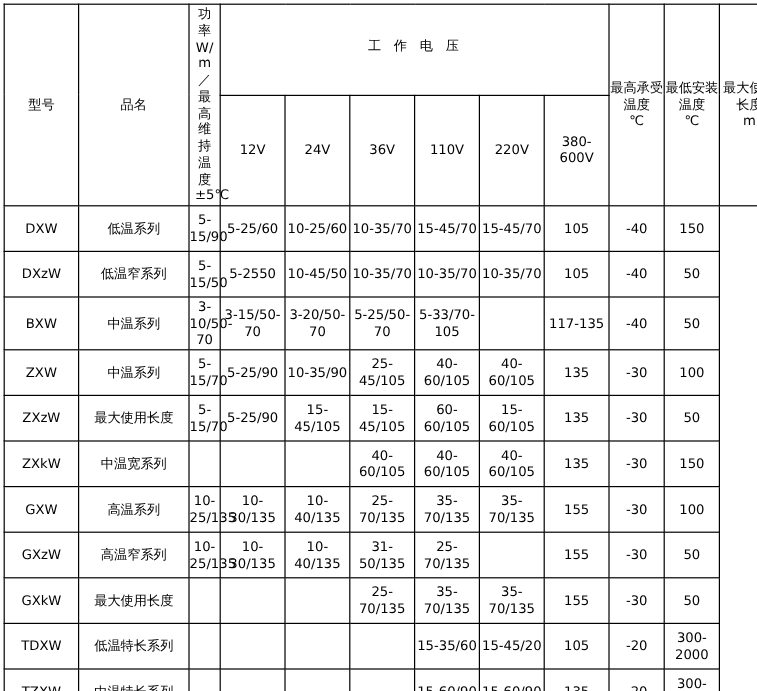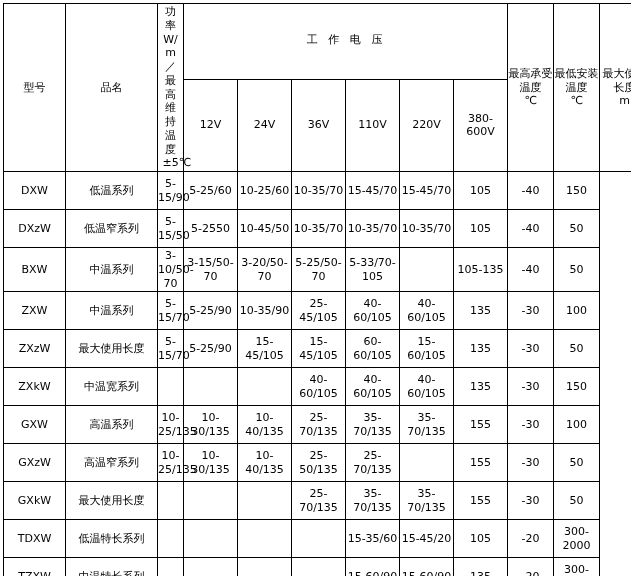--- a/index.html
+++ b/index.html
@@ -157,21 +157,21 @@
     </tr>
     <tr class="r-tall">
       <td class="model-cell">BXW</td>
       <td class="name-cell">中温系列</td>
       <td class="val-cell">3-10/50-70</td>
       <td class="val-cell">3-15/50-70</td>
       <td class="val-cell">3-20/50-70</td>
       <td class="val-cell">5-25/50-70</td>
       <td class="val-cell">5-33/70-105</td>
       <td class="val-cell"></td>
-      <td class="val-cell">105-135</td>
+      <td class="val-cell">117-135</td>
       <td class="val-cell">-40</td>
       <td class="val-cell">50</td>
     </tr>
     <tr class="r-norm">
       <td class="model-cell">ZXW</td>
       <td class="name-cell">中温系列</td>
       <td class="val-cell">5-15/70</td>
       <td class="val-cell">5-25/90</td>
       <td class="val-cell">10-35/90</td>
       <td class="val-cell">25-45/105</td>
@@ -219,21 +219,21 @@
       <td class="val-cell">155</td>
       <td class="val-cell">-30</td>
       <td class="val-cell">100</td>
     </tr>
     <tr class="r-norm">
       <td class="model-cell">GXzW</td>
       <td class="name-cell">高温窄系列</td>
       <td class="val-cell">10-25/135</td>
       <td class="val-cell">10-30/135</td>
       <td class="val-cell">10-40/135</td>
-      <td class="val-cell">25-50/135</td>
+      <td class="val-cell">31-50/135</td>
       <td class="val-cell">25-70/135</td>
       <td class="val-cell"></td>
       <td class="val-cell">155</td>
       <td class="val-cell">-30</td>
       <td class="val-cell">50</td>
     </tr>
     <tr class="r-norm">
       <td class="model-cell">GXkW</td>
       <td class="name-cell">最大使用长度</td>
       <td class="val-cell"></td>

